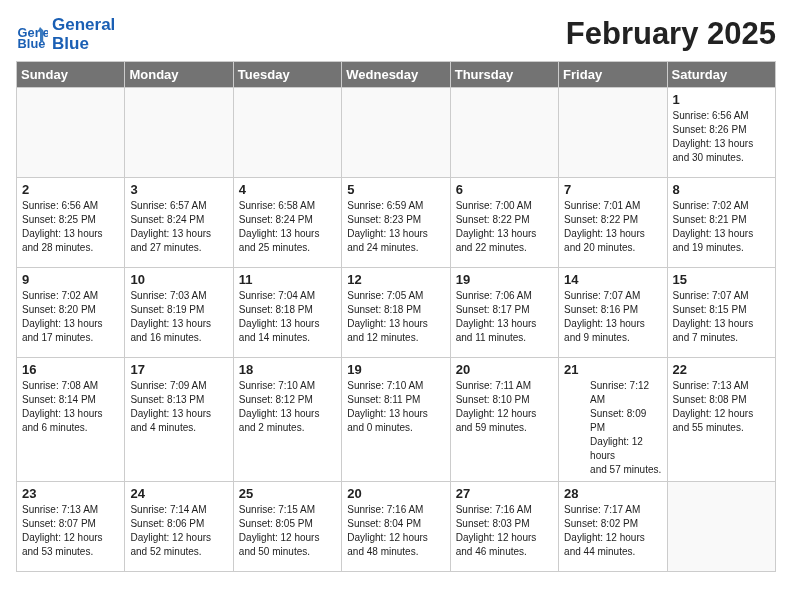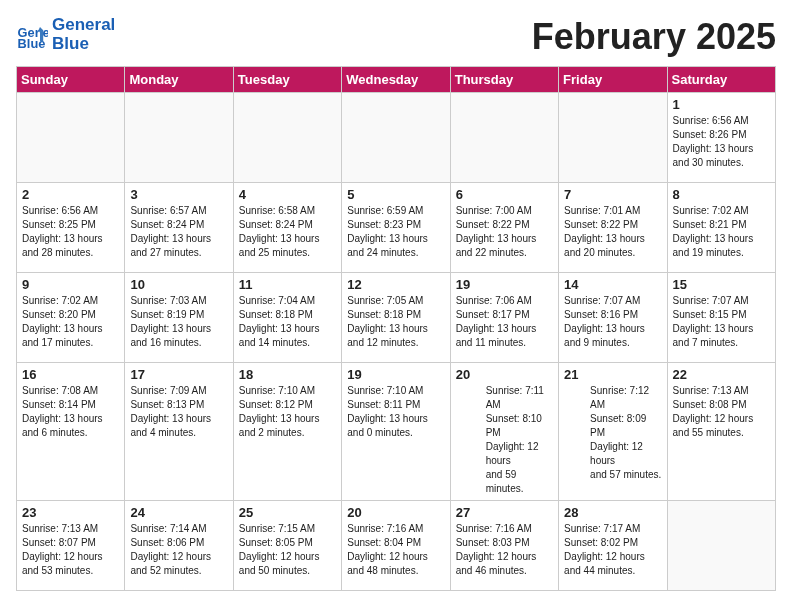--- a/index.html
+++ b/index.html
@@ -22,35 +22,35 @@
       gap: 4px;
     }
     .logo-icon {
       width: 32px;
       height: 32px;
     }
     .title-block {
       text-align: right;
     }
     .month-title {
-      font-size: 36px;
+      font-size: 31px;
       font-weight: bold;
       color: #222;
     }
     .location-title {
       font-size: 16px;
       color: #444;
     }
     .calendar {
       width: 100%;
       border-collapse: collapse;
       border: 1px solid #ccc;
     }
     .calendar th {
-      background: #be185d;
+      background: #737373;
       color: #fff;
       font-size: 13px;
       font-weight: bold;
       padding: 5px 4px;
       text-align: left;
       border: 1px solid #ccc;
     }
     .calendar td {
       vertical-align: top;
       border: 1px solid #ccc;
@@ -253,21 +253,21 @@
         </td>
         <td>
           <span class="day-num">19</span>
           <div class="day-info" style="white-space: pre-line;">Sunrise: 7:10 AM
 Sunset: 8:11 PM
 Daylight: 13 hours
 and 0 minutes.</div>
         </td>
         <td>
           <span class="day-num">20</span>
-          <div class="day-info" style="white-space: pre-line; margin-left: 30px;">Sunrise: 7:11 AM
+          <div class="day-info" style="white-space: pre-line;">Sunrise: 7:11 AM
 Sunset: 8:10 PM
 Daylight: 12 hours
 and 59 minutes.</div>
         </td>
         <td>
           <span class="day-num">21</span>
           <div class="day-info" style="white-space: pre-line; margin-left: 26px;">Sunrise: 7:12 AM
 Sunset: 8:09 PM
 Daylight: 12 hours
 and 57 minutes.</div>

